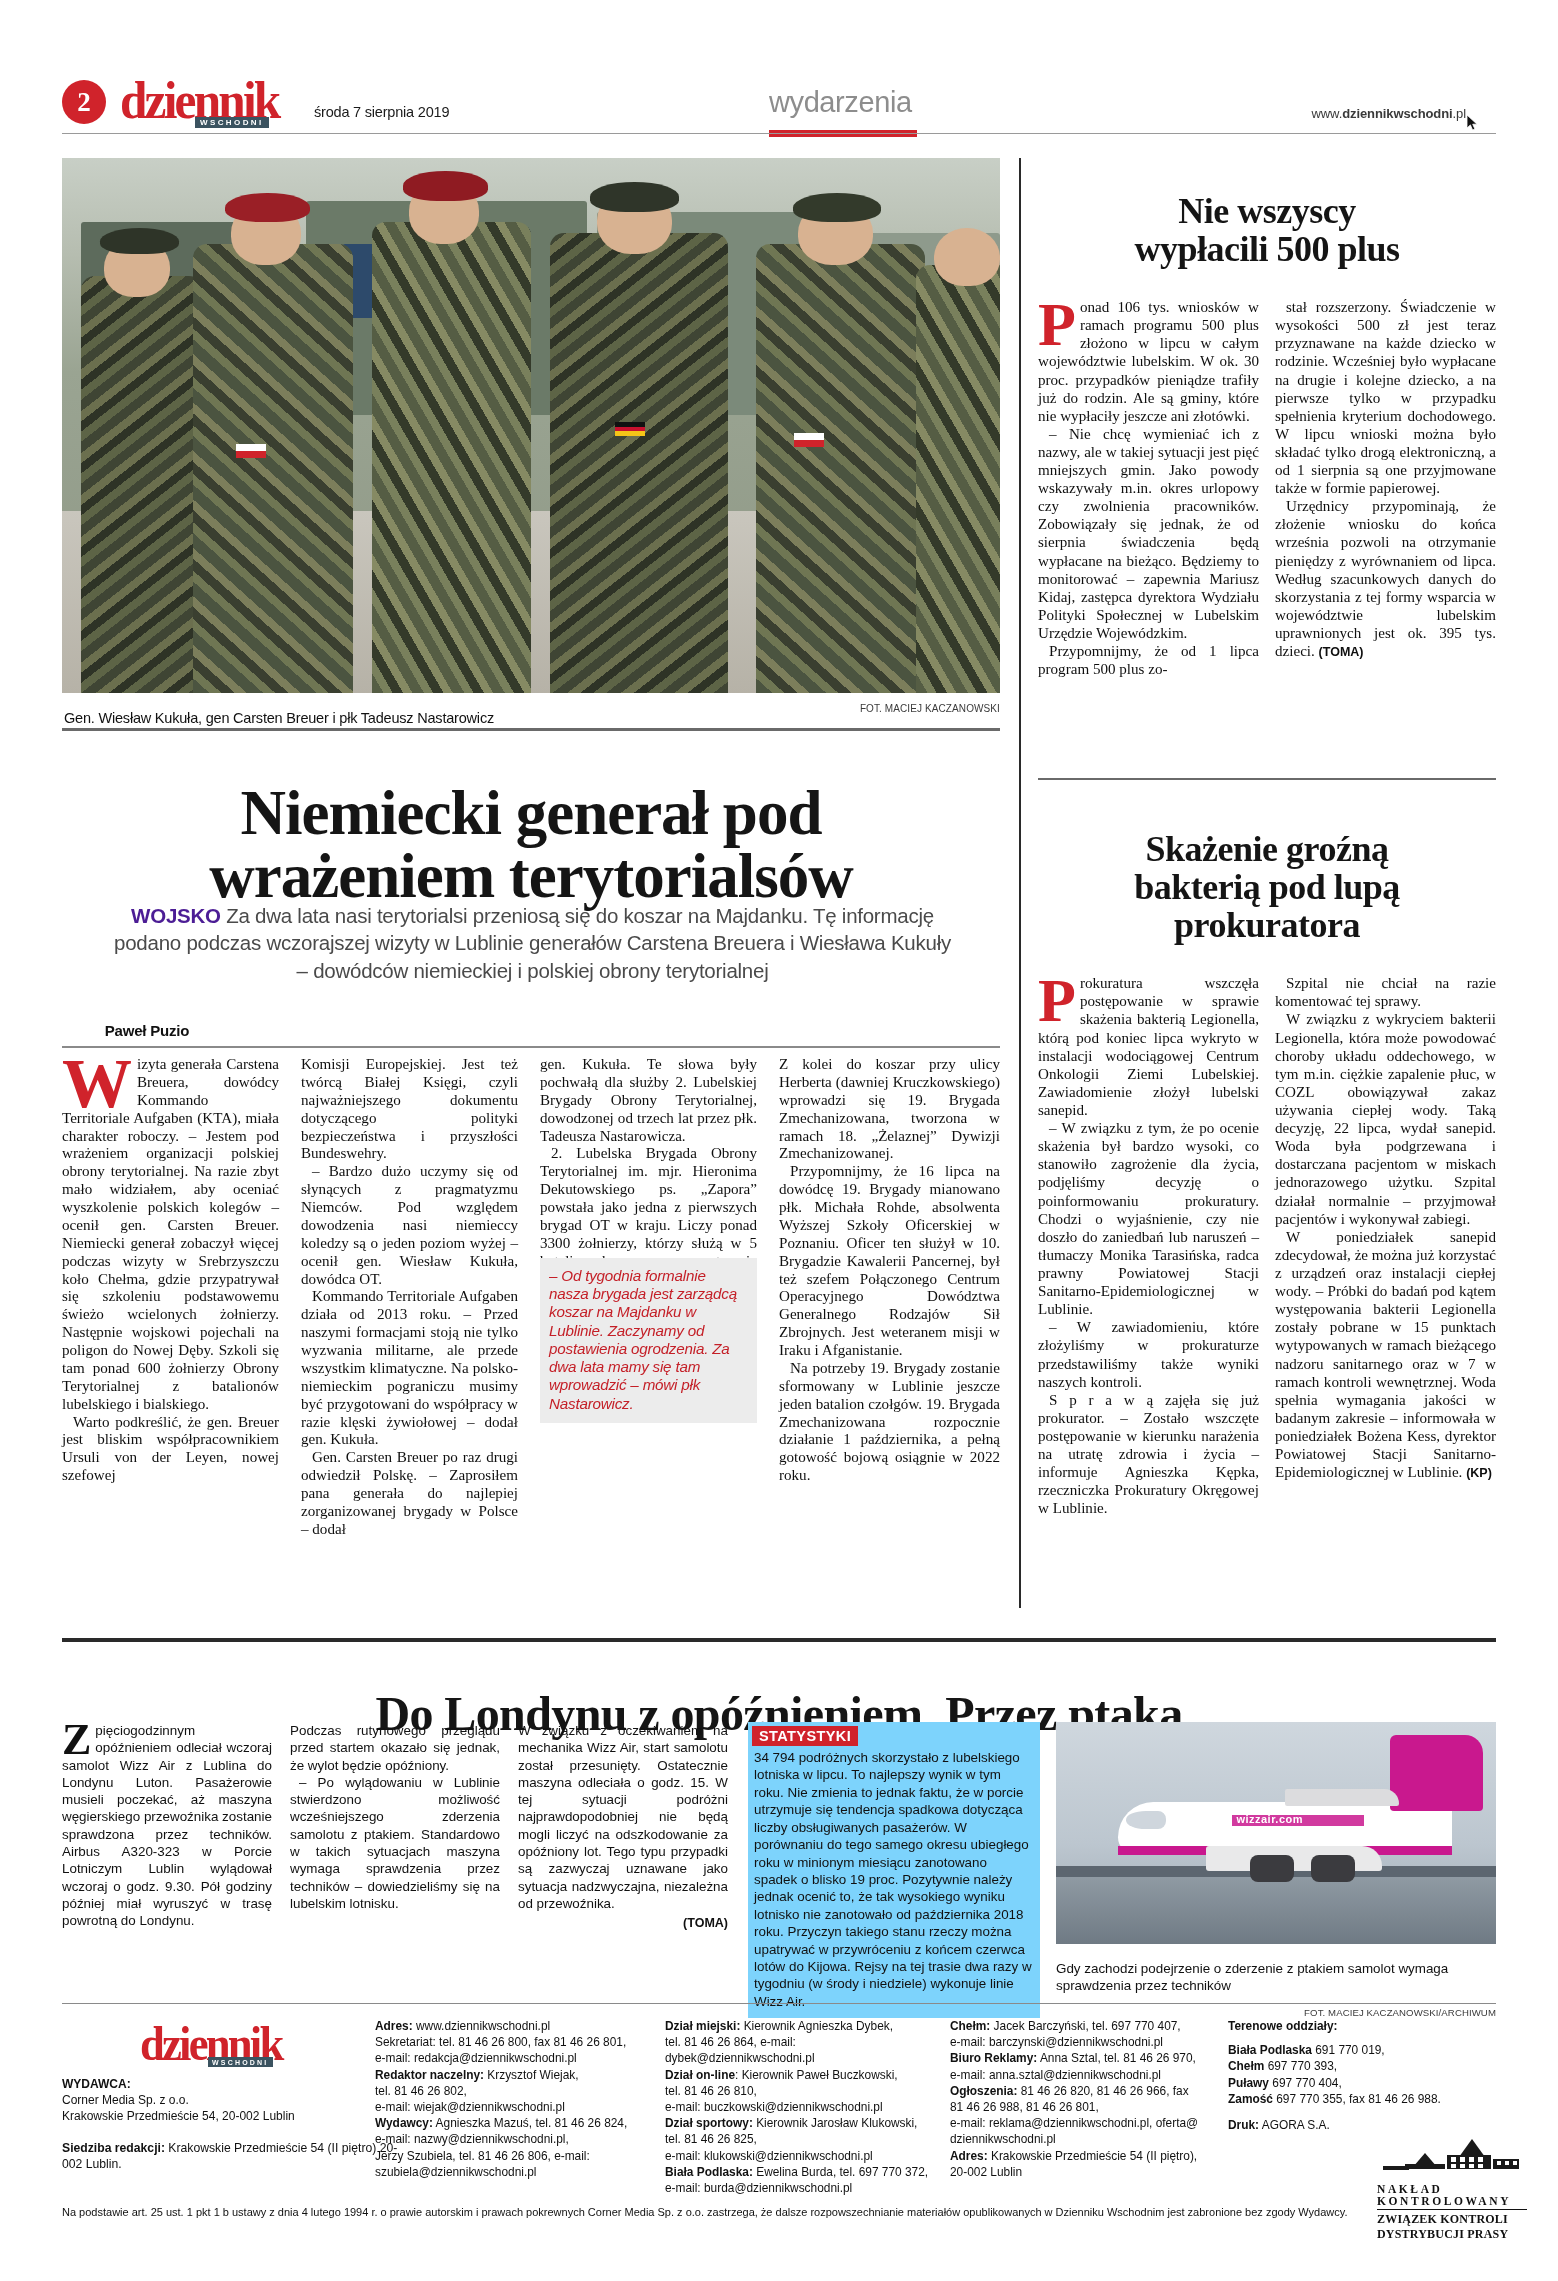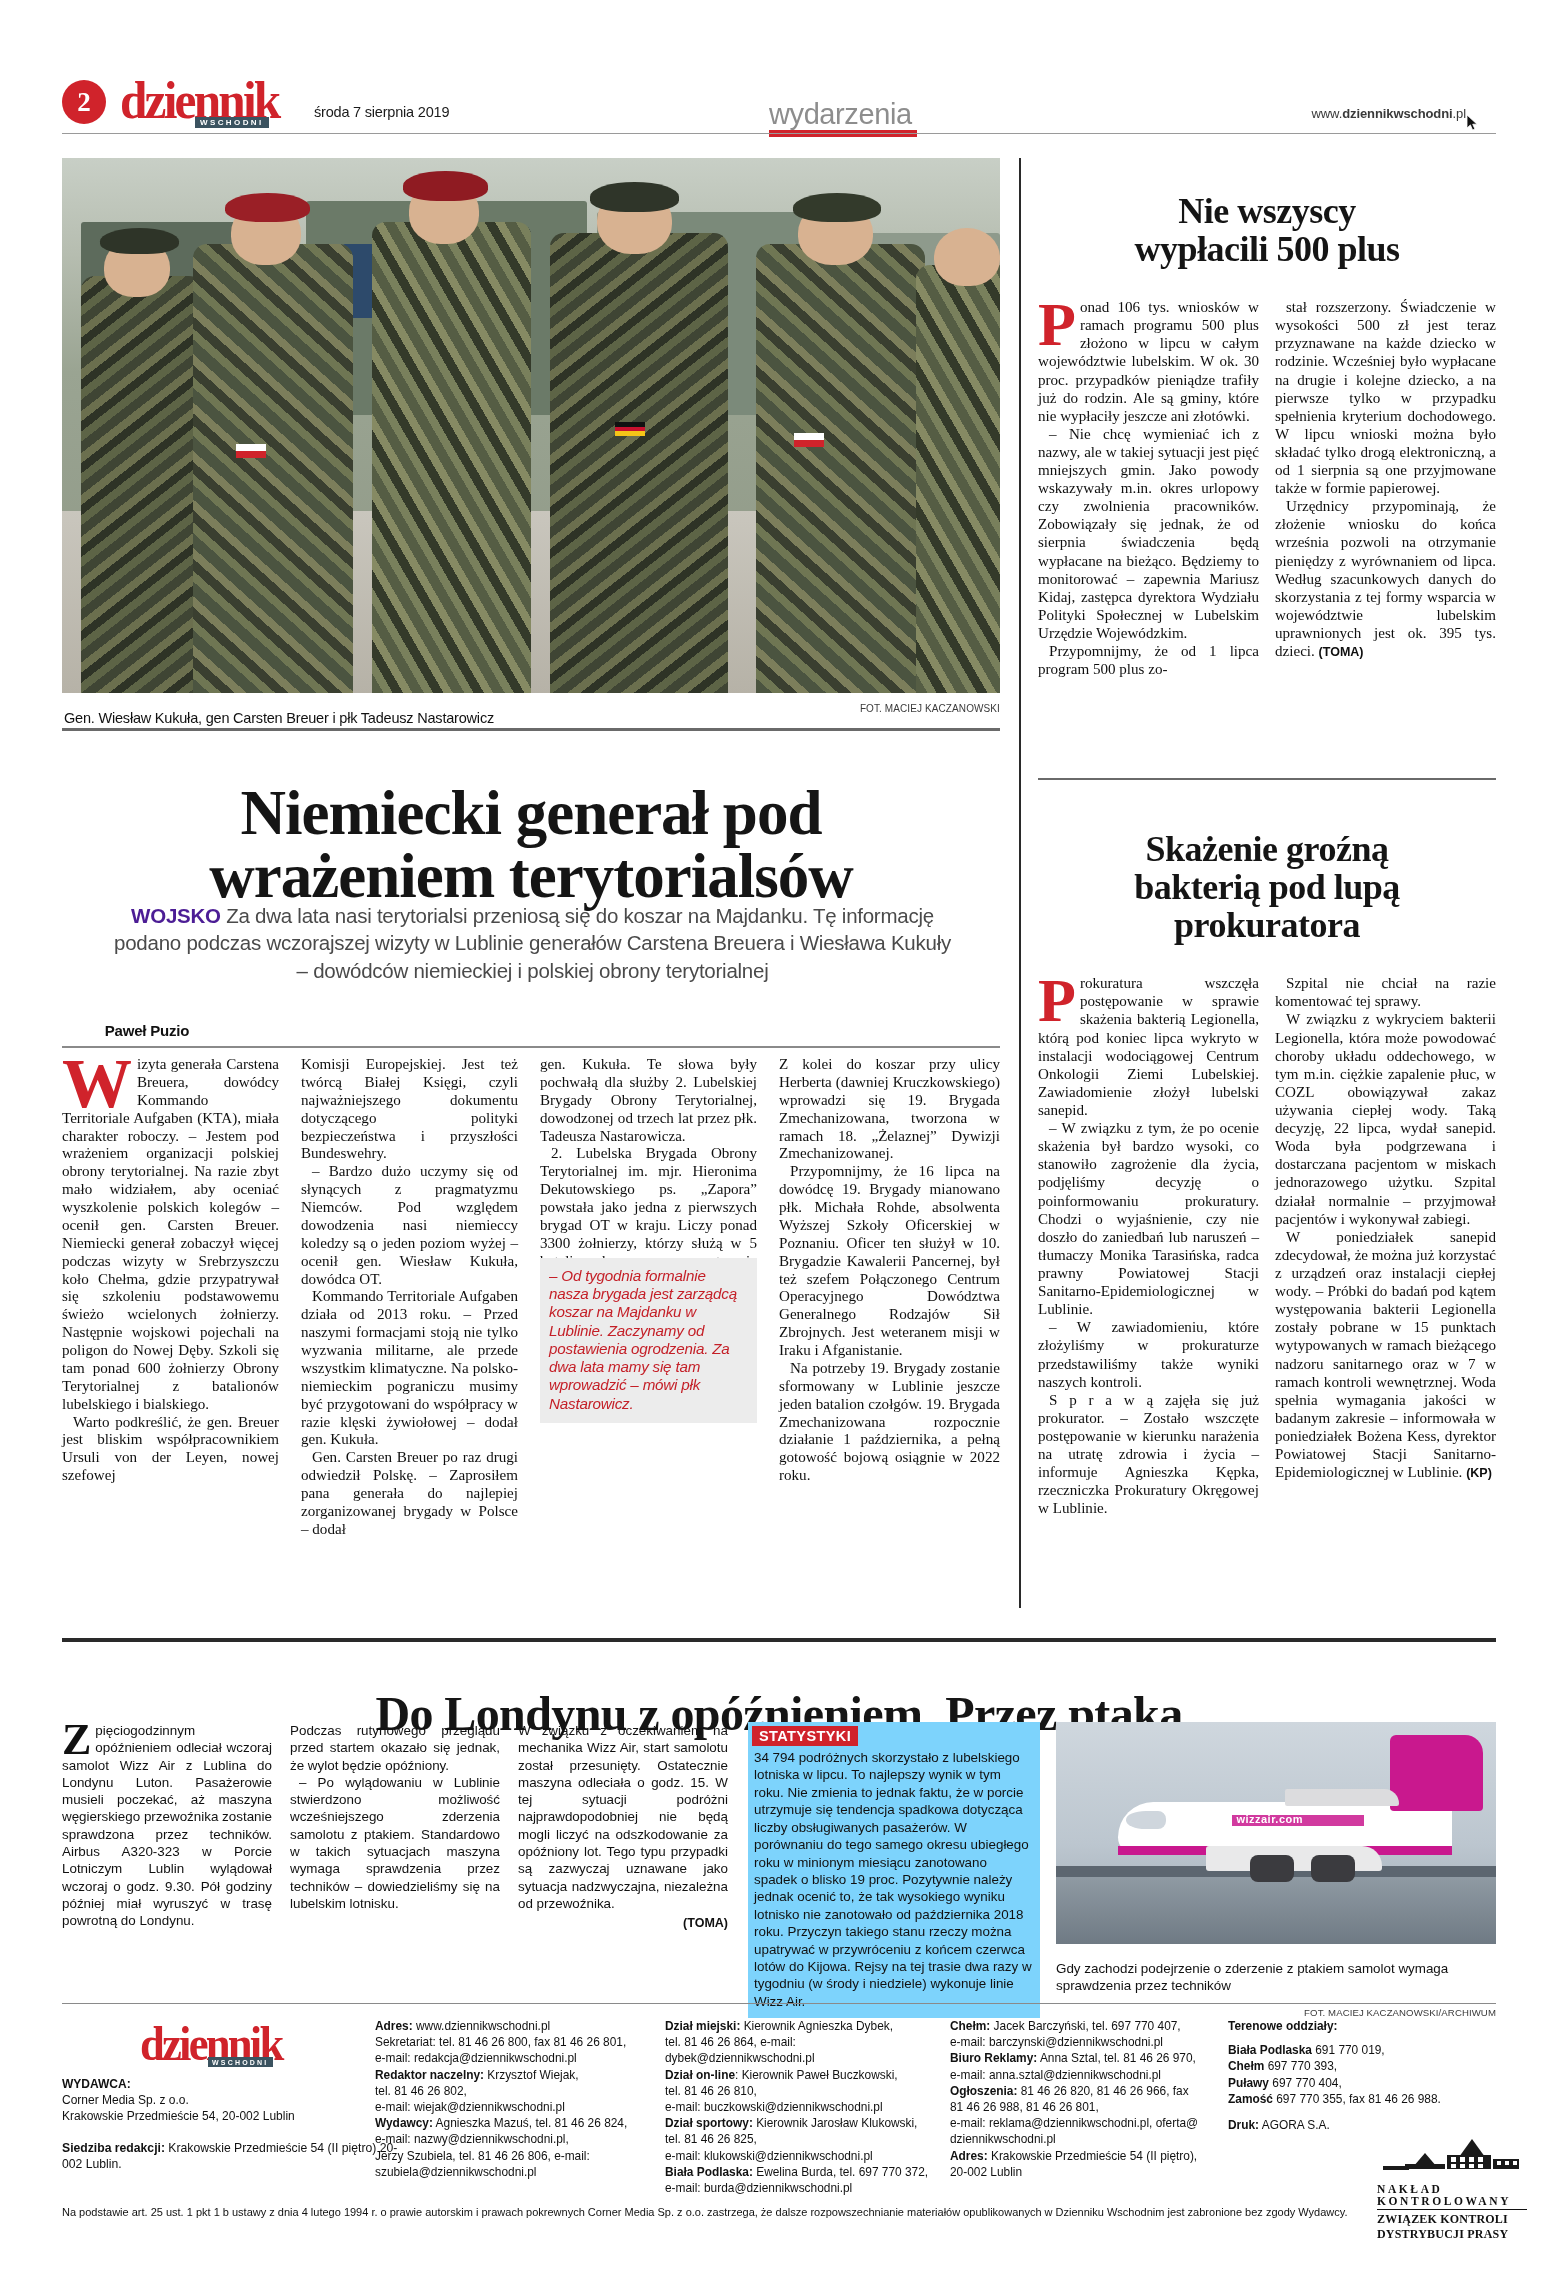--- a/index.html
+++ b/index.html
@@ -28,21 +28,21 @@
   }
   .logo-sub{
     position:absolute;left:133px;top:39px;background:#3b5360;color:#fff;
     font-size:8px;letter-spacing:2.4px;font-weight:bold;padding:2px 5px 1px 5px;line-height:1;
   }
   .issue-date{
     position:absolute;left:252px;top:26px;font-size:14.5px;color:#1a1a1a;
     letter-spacing:-.2px;
   }
   .section-word{
-    position:absolute;left:707px;top:20px;font-size:29px;color:#8d8d8d;
+    position:absolute;left:707px;top:8px;font-size:29px;color:#8d8d8d;
     letter-spacing:-.4px;font-weight:400;
   }
   .section-underline{position:absolute;left:707px;top:52px;width:148px;height:7px;background:#d0232b;}
   .rule-top{position:absolute;left:0;top:55px;width:1434px;height:1px;background:#9a9a9a;}
   .site-url{
     position:absolute;right:30px;top:28px;font-size:13px;color:#3a3a3a;letter-spacing:-.1px;
   }
   .site-url b{font-weight:bold;}
   .cursor-arrow{position:absolute;right:16px;top:36px;width:14px;height:18px;}
 

